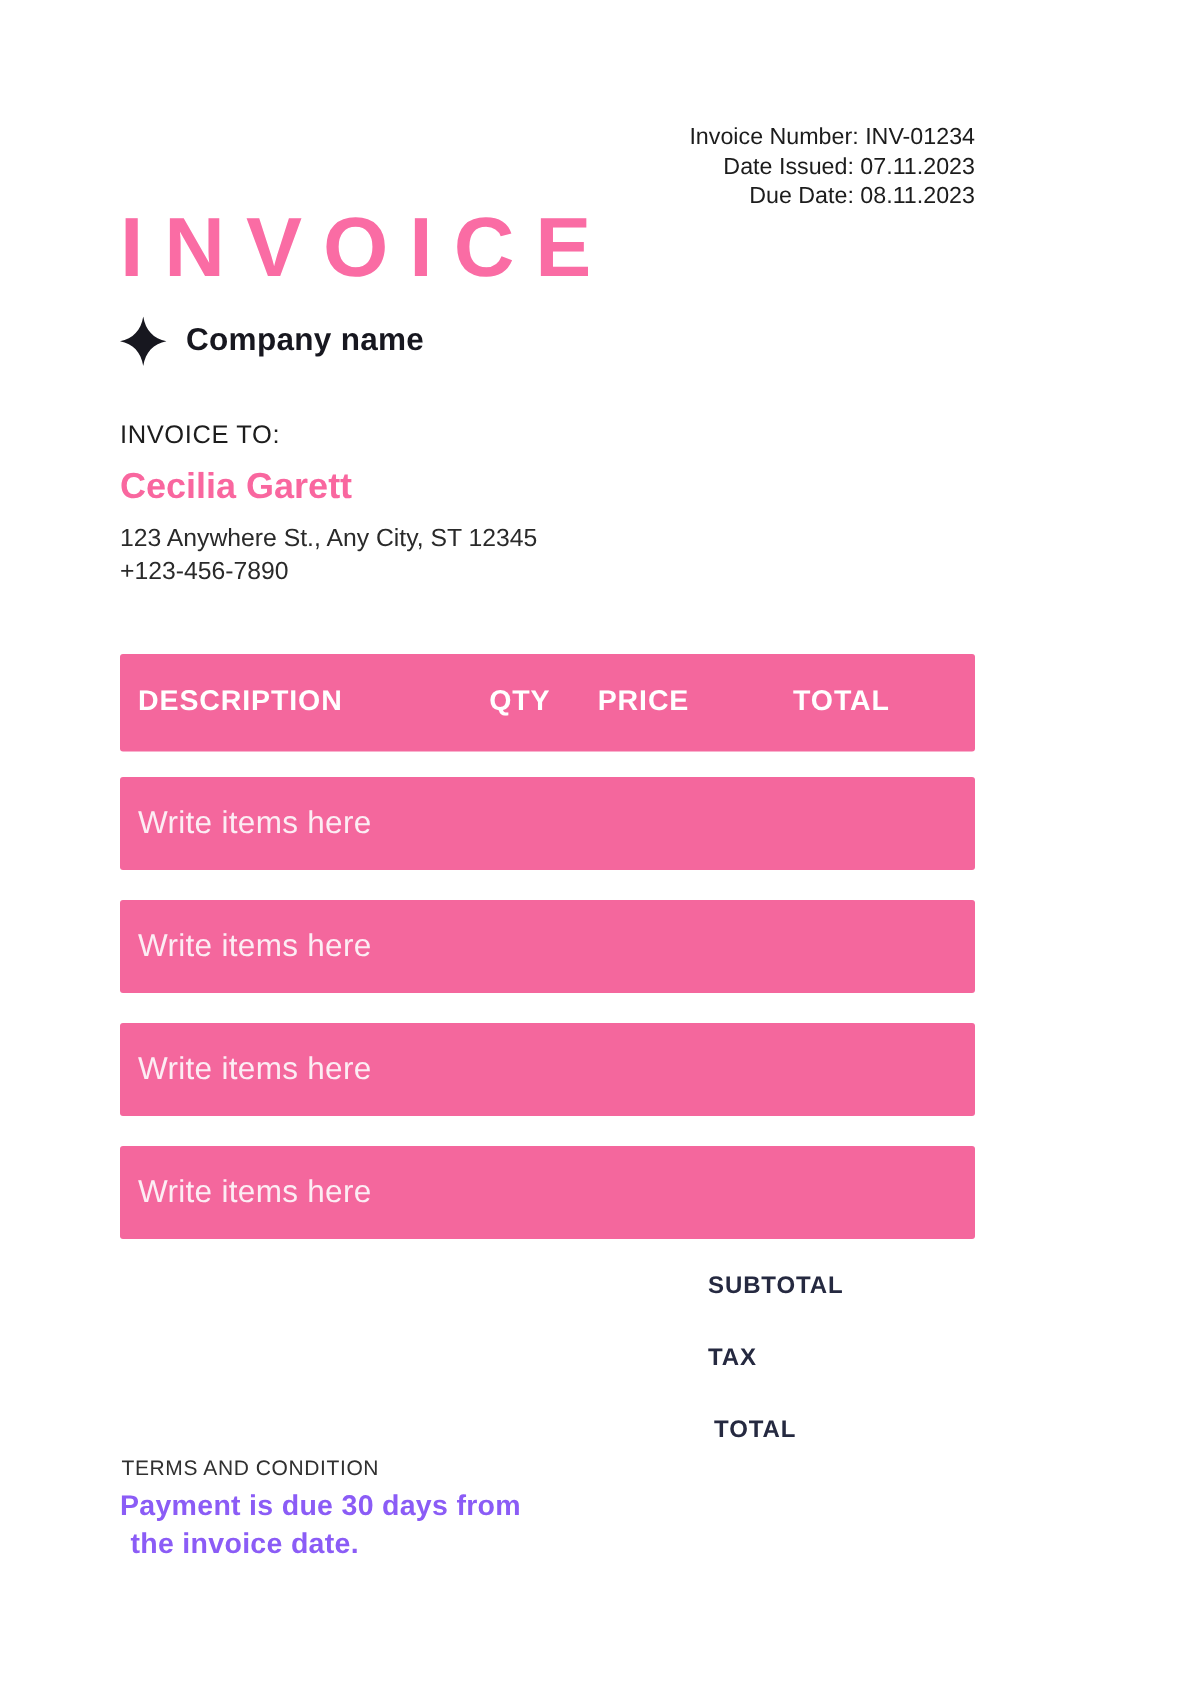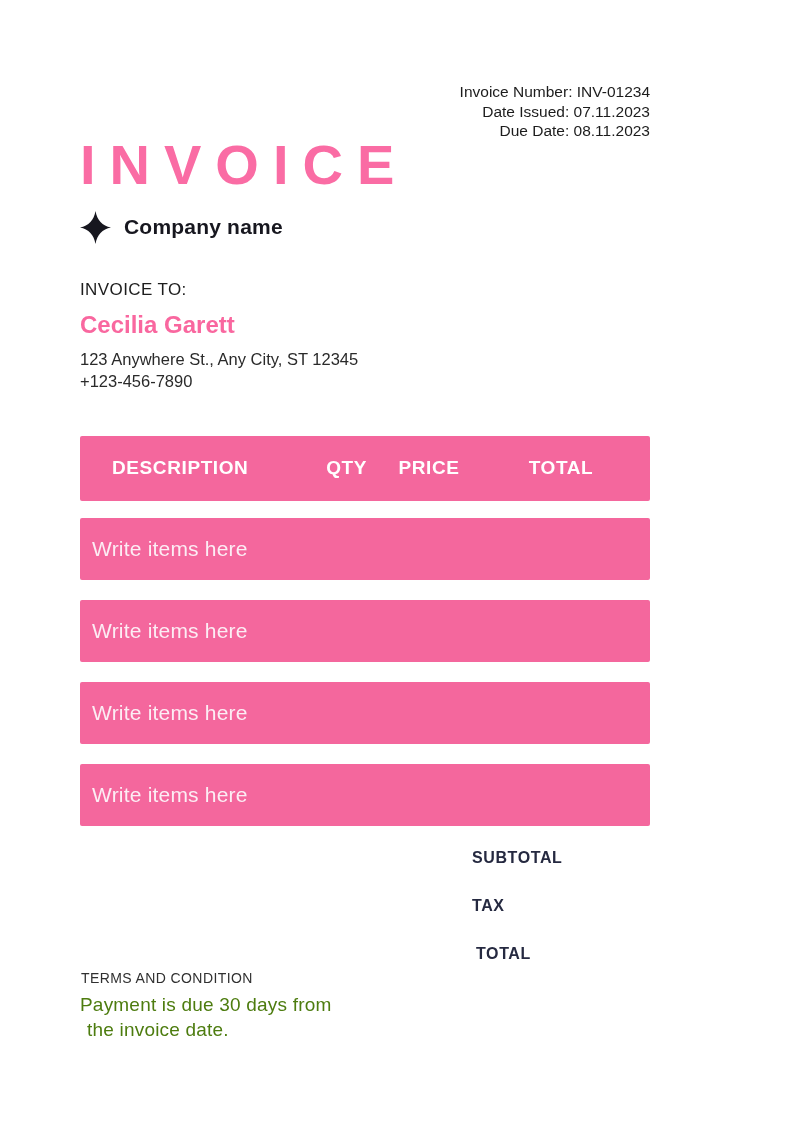--- a/index.html
+++ b/index.html
@@ -77,21 +77,21 @@
     background: #f4679d;
     border-radius: 2px;
     display: flex;
     align-items: center;
     color: #ffffff;
     font-weight: 700;
     font-size: 19px;
     letter-spacing: 0.6px;
     padding-right: 19px;
   }
-  .col-desc  { flex: 1; padding-left: 32px; }
+  .col-desc  { flex: 1; padding-left: 12px; }
   .col-qty   { width: 92px;  text-align: right; }
   .col-price { width: 124px; text-align: center; }
   .col-total { width: 140px; text-align: center; }
   .trow {
     height: 62px;
     background: #f4679d;
     border-radius: 2px;
     display: flex;
     align-items: center;
     margin-top: 20px;
@@ -123,22 +123,23 @@
   .terms-label {
     font-size: 14px;
     letter-spacing: 0.4px;
     color: #303030;
     padding-left: 1px;
   }
   .terms-text {
     margin-top: 6px;
     font-size: 19px;
     line-height: 25px;
-    color: #4d7c0f;
+    color: #8b5cf6;
     letter-spacing: 0.2px;
+    font-weight: bold;
   }
   .terms-text .line2 { padding-left: 7px; }
 </style>
 </head>
 <body>
 
 <div class="page">
 
   <div class="meta">
     <div>Invoice Number: INV-01234</div>

